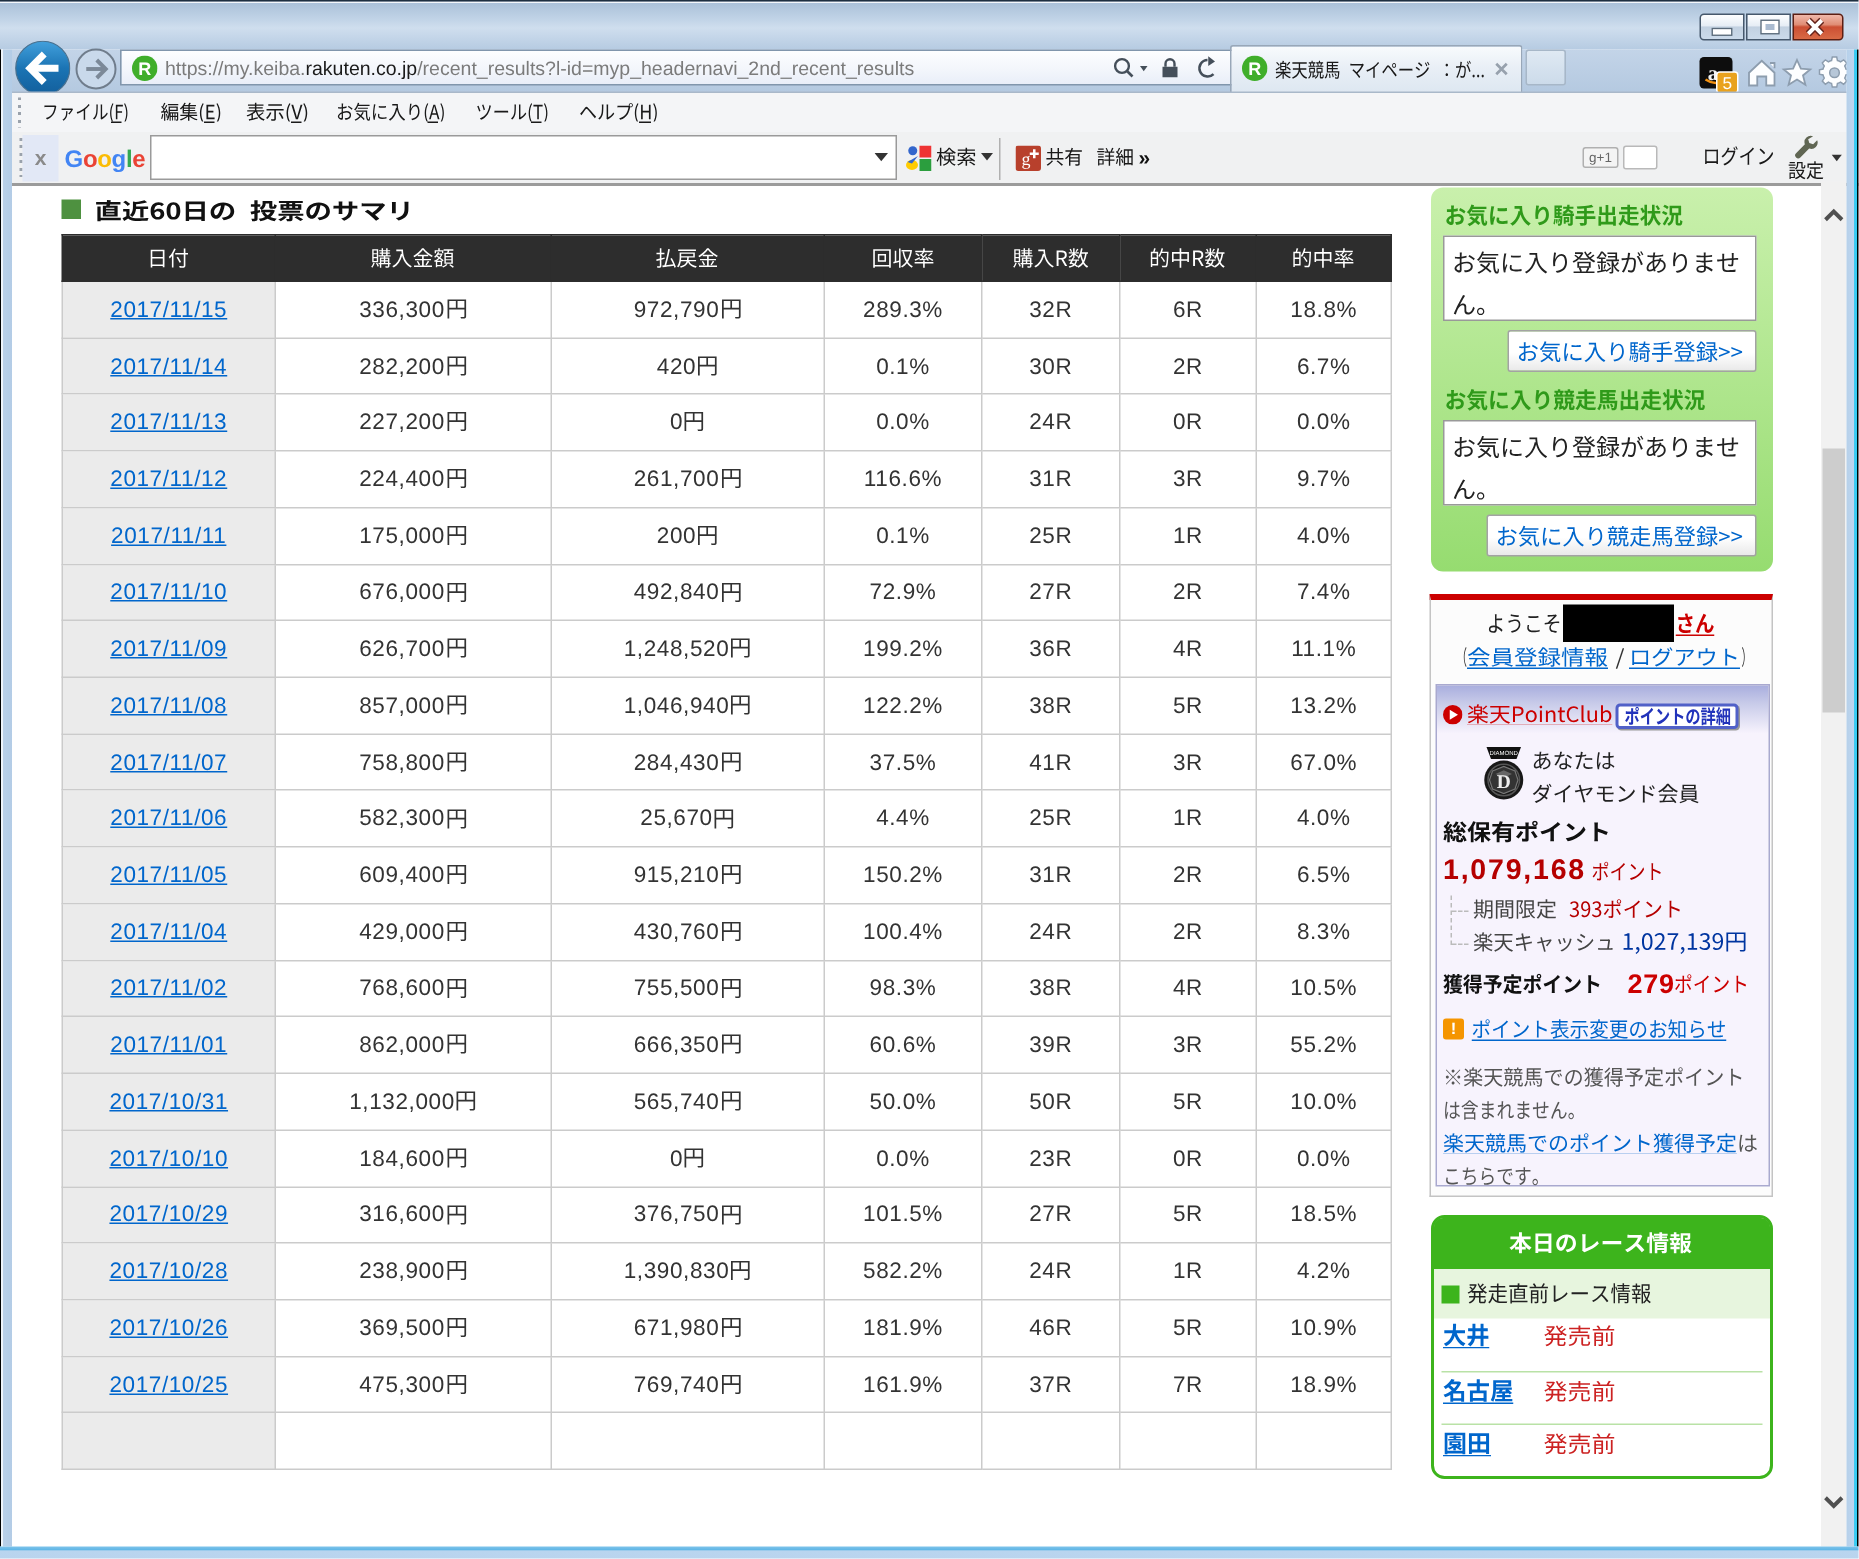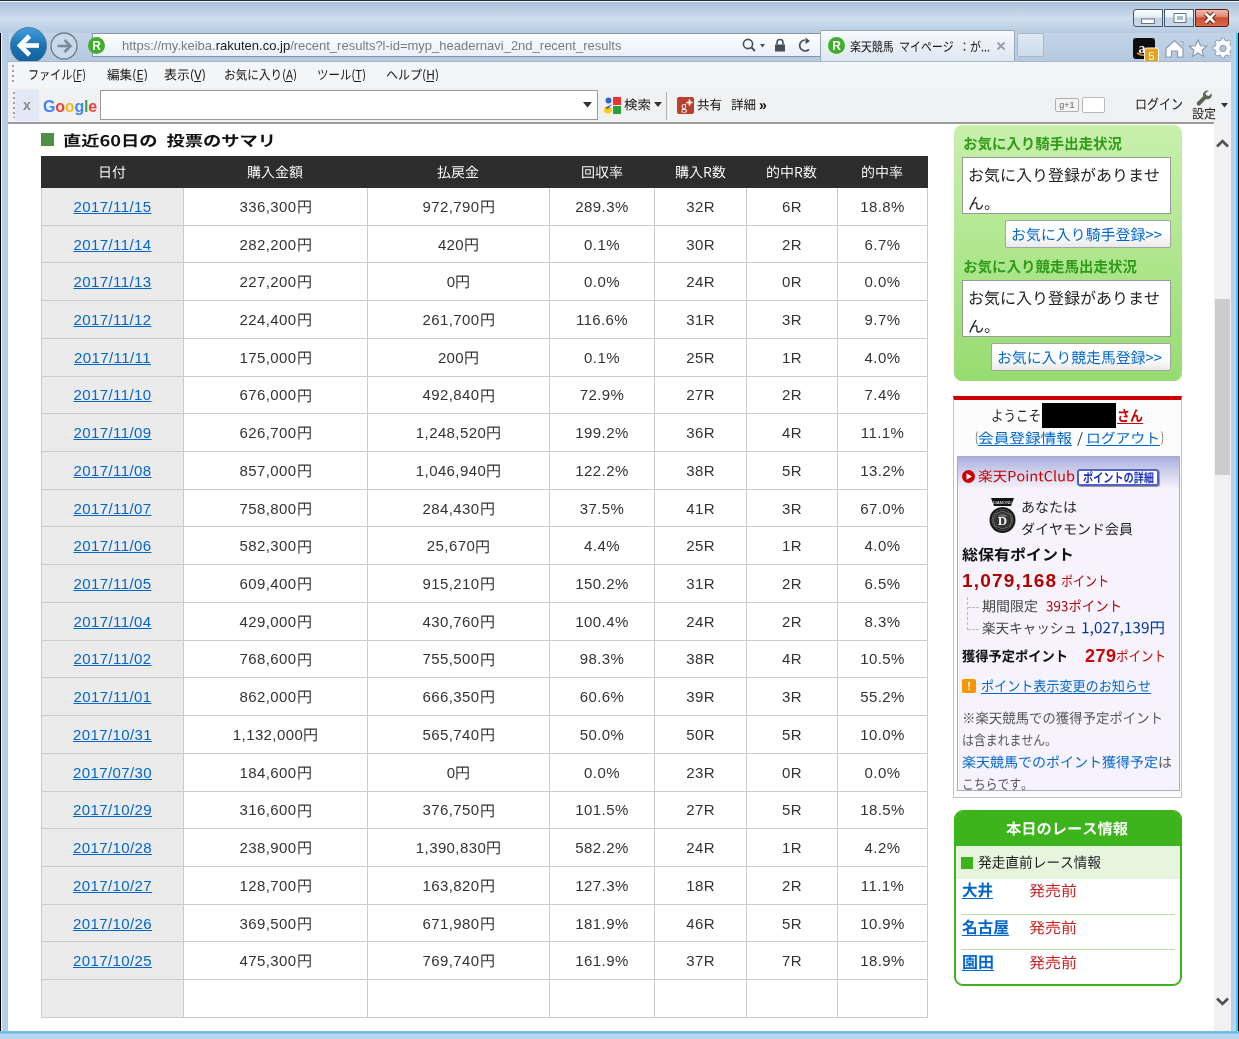--- a/index.html
+++ b/index.html
@@ -10,21 +10,21 @@
  background:linear-gradient(#a9c0d8 0%,#c3d5e8 40%,#cfdeee 55%,#b6cbe2 100%);
  border-top:1px solid #1e2f40;box-shadow:inset 0 1px 0 #f4f8fc}
 #navband{position:absolute;left:8px;top:33px;width:1223px;height:29px;
  background:linear-gradient(#c3d4e8,#b4c9e0)}
 #lbord{position:absolute;left:0;top:33px;width:8px;height:998px;
  background:linear-gradient(90deg,#000 0,#000 1px,#eef4fa 1px,#eef4fa 2px,#b9d0e8 2px,#b3cce6 100%)}
 #rbord{position:absolute;left:1231px;top:33px;width:8px;height:998px;
  background:linear-gradient(90deg,#b6d0ea 0,#bed6ee 5px,#45c8f0 5px,#2fd1f5 7px,#000 7px)}
 #bbord{position:absolute;left:0;top:1031px;width:1239px;height:8px;
  background:linear-gradient(#7ec3ea 0,#62b7e6 2px,#b9d5ef 3px,#bad4ee 100%)}
-#urlbar{position:absolute;left:92px;top:33px;width:808px;height:24px;background:linear-gradient(#fdfeff 0%,#f2f5fb 60%,#e9eef8 100%);
+#urlbar{position:absolute;left:80px;top:33px;width:808px;height:24px;background:linear-gradient(#fdfeff 0%,#f2f5fb 60%,#e9eef8 100%);
  border:1px solid #8196ac;color:#7b7b7b;font-size:13px}
 #urltxt{position:absolute;left:29px;top:4px;white-space:nowrap}
 #tab{position:absolute;left:820px;top:30px;width:195px;height:32px;
  background:linear-gradient(#f8fbfd,#e9eff6 45%,#dde7f1);border:1px solid #98a7b8;border-bottom:none;
  border-radius:2px 2px 0 0}
 #ntab{position:absolute;left:1017px;top:33px;width:27px;height:24px;
  background:linear-gradient(#dfe9f3,#ccdbea);border:1px solid #a7b7c8;border-radius:2px}
 .wbtn{position:absolute;top:9px;height:18px;border:1px solid #46586c;border-radius:0}
 #btnmin{left:1133px;width:30px;background:linear-gradient(#fdfeff 0,#e6edf5 45%,#c2d1e1 50%,#cbdaea 100%);border-radius:3px 0 0 3px}
 #btnmax{left:1164px;width:30px;background:linear-gradient(#fdfeff 0,#e6edf5 45%,#c2d1e1 50%,#cbdaea 100%)}
@@ -771,21 +771,21 @@
                 <g fill="#333" transform="translate(0,13.20) scale(0.015000,-0.015000)">
                   <use href="#r57" x="0"></use>
                 </g>
               </svg></td>
             <td>50.0%</td>
             <td>50R</td>
             <td>5R</td>
             <td>10.0%</td>
           </tr>
           <tr>
-            <td class="d"><a href="#">2017/07/30</a></td>
+            <td class="d"><a href="#">2017/10/10</a></td>
             <td>184,600<svg width="15.0" height="15.0" viewBox="0 0 15.0 15.0" style="vertical-align:-2.2px">
                 <g fill="#333" transform="translate(0,13.20) scale(0.015000,-0.015000)">
                   <use href="#r57" x="0"></use>
                 </g>
               </svg></td>
             <td>0<svg width="15.0" height="15.0" viewBox="0 0 15.0 15.0" style="vertical-align:-2.2px">
                 <g fill="#333" transform="translate(0,13.20) scale(0.015000,-0.015000)">
                   <use href="#r57" x="0"></use>
                 </g>
               </svg></td>
@@ -820,37 +820,20 @@
               </svg></td>
             <td>1,390,830<svg width="15.0" height="15.0" viewBox="0 0 15.0 15.0" style="vertical-align:-2.2px">
                 <g fill="#333" transform="translate(0,13.20) scale(0.015000,-0.015000)">
                   <use href="#r57" x="0"></use>
                 </g>
               </svg></td>
             <td>582.2%</td>
             <td>24R</td>
             <td>1R</td>
             <td>4.2%</td>
-          </tr>
-          <tr>
-            <td class="d"><a href="#">2017/10/27</a></td>
-            <td>128,700<svg width="15.0" height="15.0" viewBox="0 0 15.0 15.0" style="vertical-align:-2.2px">
-                <g fill="#333" transform="translate(0,13.20) scale(0.015000,-0.015000)">
-                  <use href="#r57" x="0"></use>
-                </g>
-              </svg></td>
-            <td>163,820<svg width="15.0" height="15.0" viewBox="0 0 15.0 15.0" style="vertical-align:-2.2px">
-                <g fill="#333" transform="translate(0,13.20) scale(0.015000,-0.015000)">
-                  <use href="#r57" x="0"></use>
-                </g>
-              </svg></td>
-            <td>127.3%</td>
-            <td>18R</td>
-            <td>2R</td>
-            <td>11.1%</td>
           </tr>
           <tr>
             <td class="d"><a href="#">2017/10/26</a></td>
             <td>369,500<svg width="15.0" height="15.0" viewBox="0 0 15.0 15.0" style="vertical-align:-2.2px">
                 <g fill="#333" transform="translate(0,13.20) scale(0.015000,-0.015000)">
                   <use href="#r57" x="0"></use>
                 </g>
               </svg></td>
             <td>671,980<svg width="15.0" height="15.0" viewBox="0 0 15.0 15.0" style="vertical-align:-2.2px">
                 <g fill="#333" transform="translate(0,13.20) scale(0.015000,-0.015000)">

